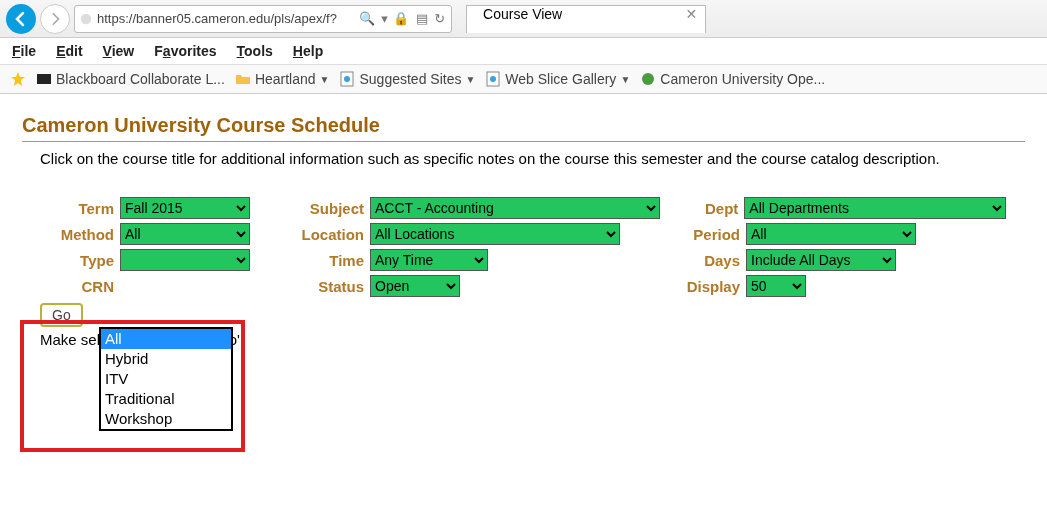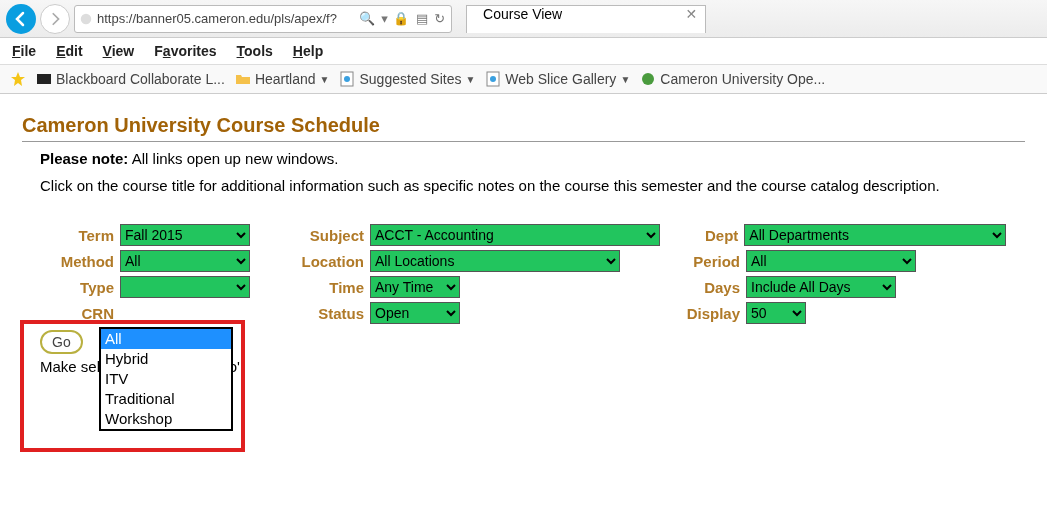--- a/index.html
+++ b/index.html
@@ -109,21 +109,21 @@
   select{
     font-size:14px;
     height:22px;
     border:1px solid #555;
     background:#22c55e;
   }
   .go-btn{
     display:inline-block;
     padding:2px 10px;
     border:2px solid #b9b040;
-    border-radius:12px;
+    border-radius:4px;
     background:#fff;
     color:#444;
     font-size:14px;
     margin-top:6px;
     margin-left:18px;
   }
   .instr{font-size:15px;margin:4px 0 0 18px;}
   
   .dd-open{
     position:absolute;
@@ -231,23 +231,20 @@
     <span class="bm-ico"><svg viewBox="0 0 16 16">
           <circle cx="8" cy="8" r="6" fill="#4a9b3e"></circle>
         </svg></span>
     <span>Cameron University Ope...</span>
   </span>
 </div>
 
 <div class="page">
   <h1 class="ptitle">Cameron University Course Schedule</h1>
   <div class="hr"></div>
-  <div class="note">
-    <b>Please note:</b><span> All links open up new windows.</span>
-  </div>
   <div class="sub">Click on the course title for additional information such as specific notes on the course this semester and the course catalog description.</div>
 
   <div class="filters">
 
     <div class="cell">
       <span class="lbl">Term</span>
       <select style="width:130px"><option>Fall 2015</option></select>
     </div>
     <div class="cell">
       <span class="lbl w2">Subject</span>
@@ -270,21 +267,21 @@
       <span class="lbl w3">Period</span>
       <select style="width:170px"><option>All</option></select>
     </div>
 
     <div class="cell">
       <span class="lbl">Type</span>
       <select style="width:130px"><option></option></select>
     </div>
     <div class="cell">
       <span class="lbl w2">Time</span>
-      <select style="width:90px"><option>Any Time</option></select>
+      <select style="width:118px"><option>Any Time</option></select>
     </div>
     <div class="cell">
       <span class="lbl w3">Days</span>
       <select style="width:150px"><option>Include All Days</option></select>
     </div>
 
     <div class="cell">
       <span class="lbl">CRN</span>
     </div>
     <div class="cell">

